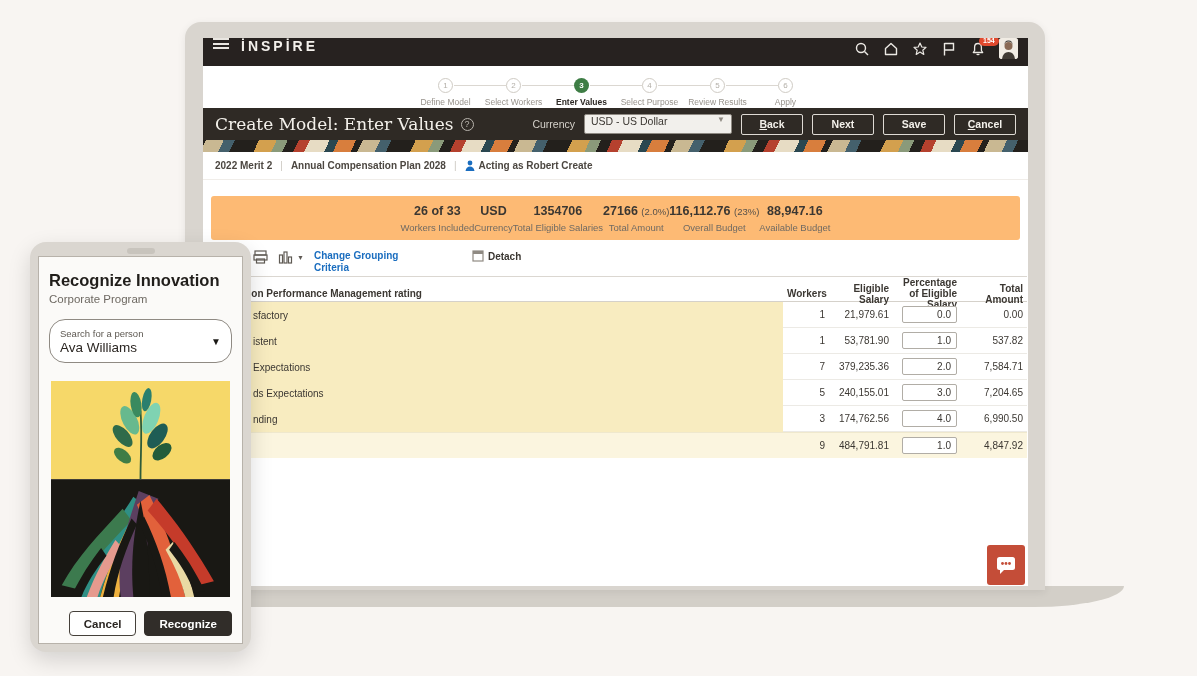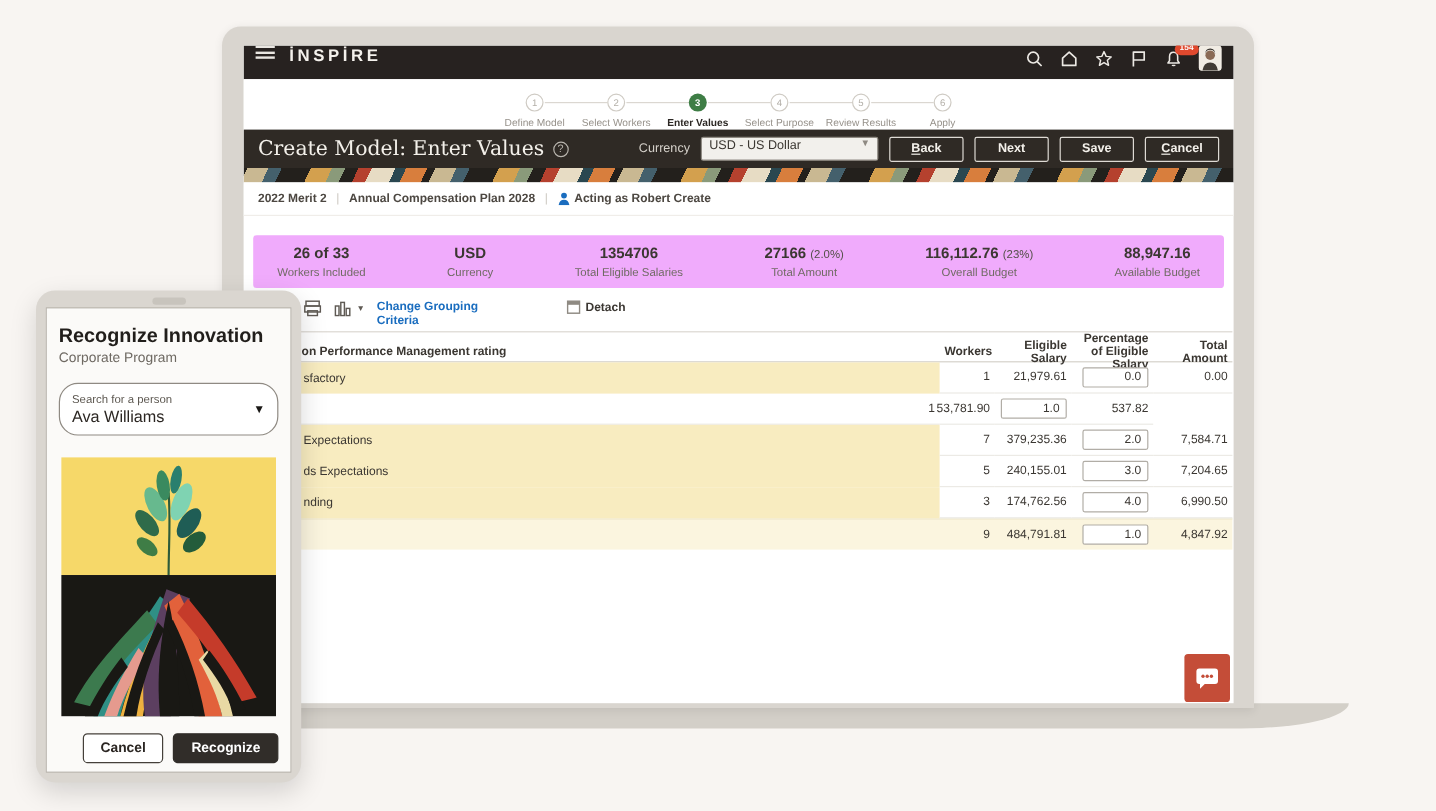--- a/index.html
+++ b/index.html
@@ -67,22 +67,22 @@
 
   
   .breadcrumb { position:absolute; left:0; top:114px; width:825px; height:28px; background:#fff;
     display:flex; align-items:center; padding:0 12px; gap:8px; border-bottom:1px solid #f0ede9; }
   .crumb { font-size:10px; font-weight:bold; color:#4c4741; cursor:pointer; }
   .crumb-sep { color:#ccc8c1; font-size:10px; }
   .acting { display:flex; align-items:center; gap:4px; }
   .acting svg { width:10px; height:11px; }
 
   
-  .stats { position:absolute; left:8px; top:158px; width:809px; height:44px; background:#f0abfc; border-radius:3px;
-    display:flex; align-items:center; justify-content:space-between; padding:0 20px; }
+  .stats { position:absolute; left:8px; top:158px; width:809px; height:44px; background:#fdba74; border-radius:3px;
+    display:flex; align-items:center; justify-content:center; padding:0 20px; }
   .stat { text-align:center; }
   .stat-value { font-size:12.5px; font-weight:bold; color:#3b3732; }
   .stat-suffix { font-size:9.5px; font-weight:normal; color:#55504a; }
   .stat-label { font-size:9.5px; color:#6f6a63; margin-top:4px; }
 
   
   .tableblock { position:absolute; left:0; top:212px; width:825px; }
   .toolbar { height:26px; display:flex; align-items:flex-start; padding-left:50px; gap:10px; }
   .tool-icon { width:15px; height:14px; cursor:pointer; }
   .tool-icon svg { width:15px; height:14px; display:block; }
@@ -325,20 +325,21 @@
       <div class="trow data">
         <div class="cell label">sfactory</div>
         <div class="cell num">1</div>
         <div class="cell num">21,979.61</div>
         <div class="cell pct">
             <input value="0.0" style="">
           </div>
         <div class="cell num">0.00</div>
       </div>
       <div class="trow data">
+        <div class="cell label">istent</div>
         <div class="cell num">1</div>
         <div class="cell num">53,781.90</div>
         <div class="cell pct">
             <input value="1.0" style="">
           </div>
         <div class="cell num">537.82</div>
       </div>
       <div class="trow data">
         <div class="cell label">Expectations</div>
         <div class="cell num">7</div>

